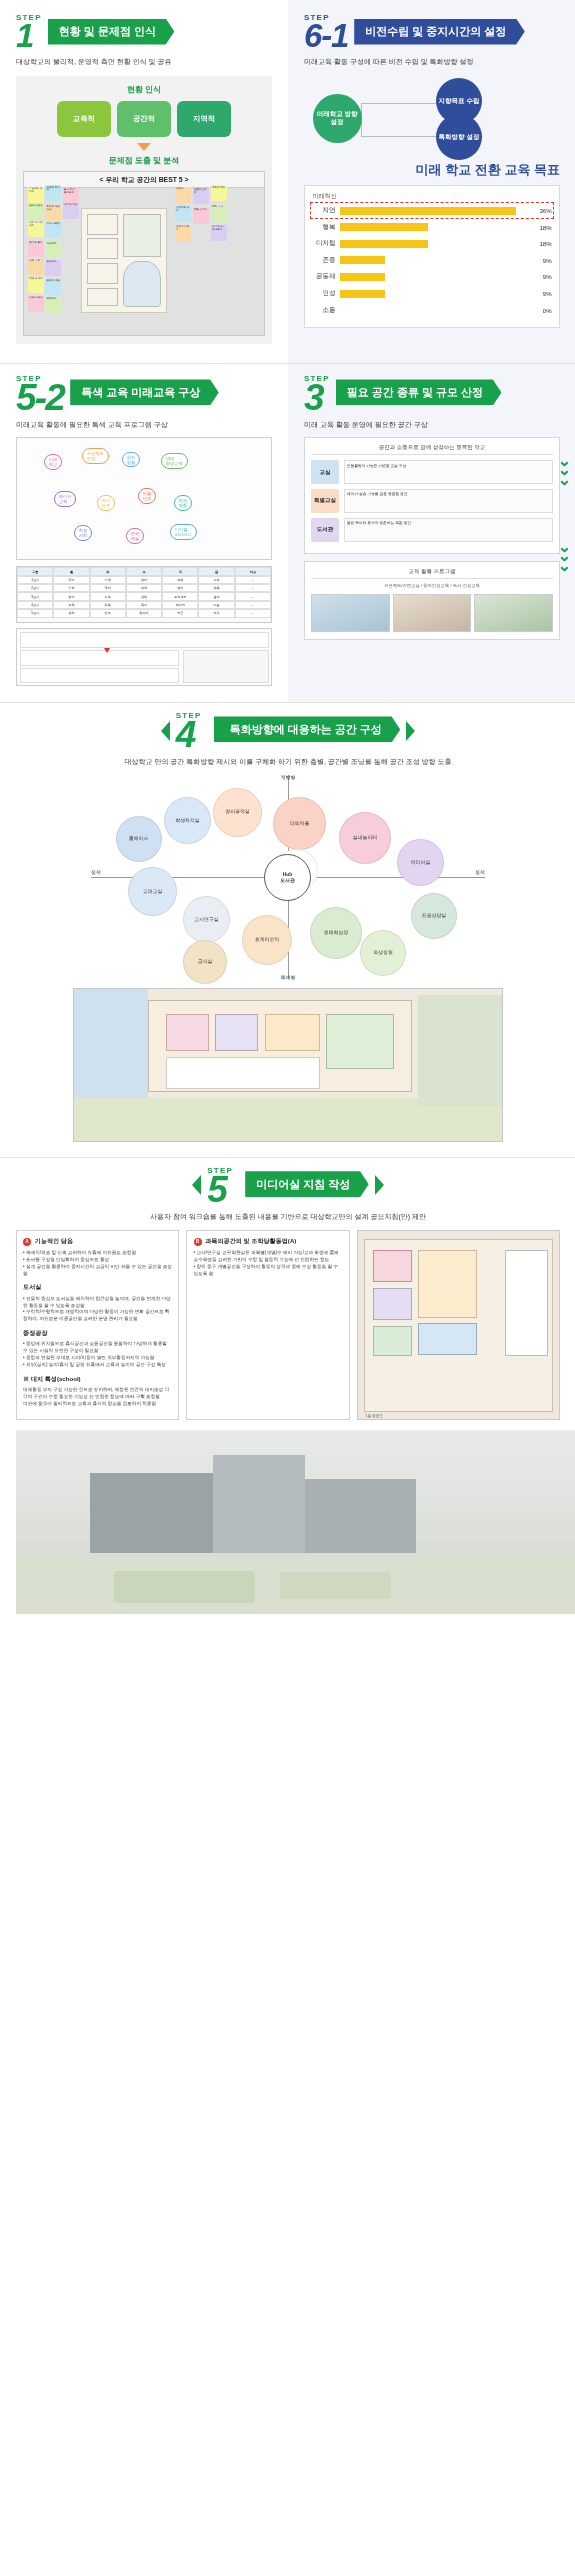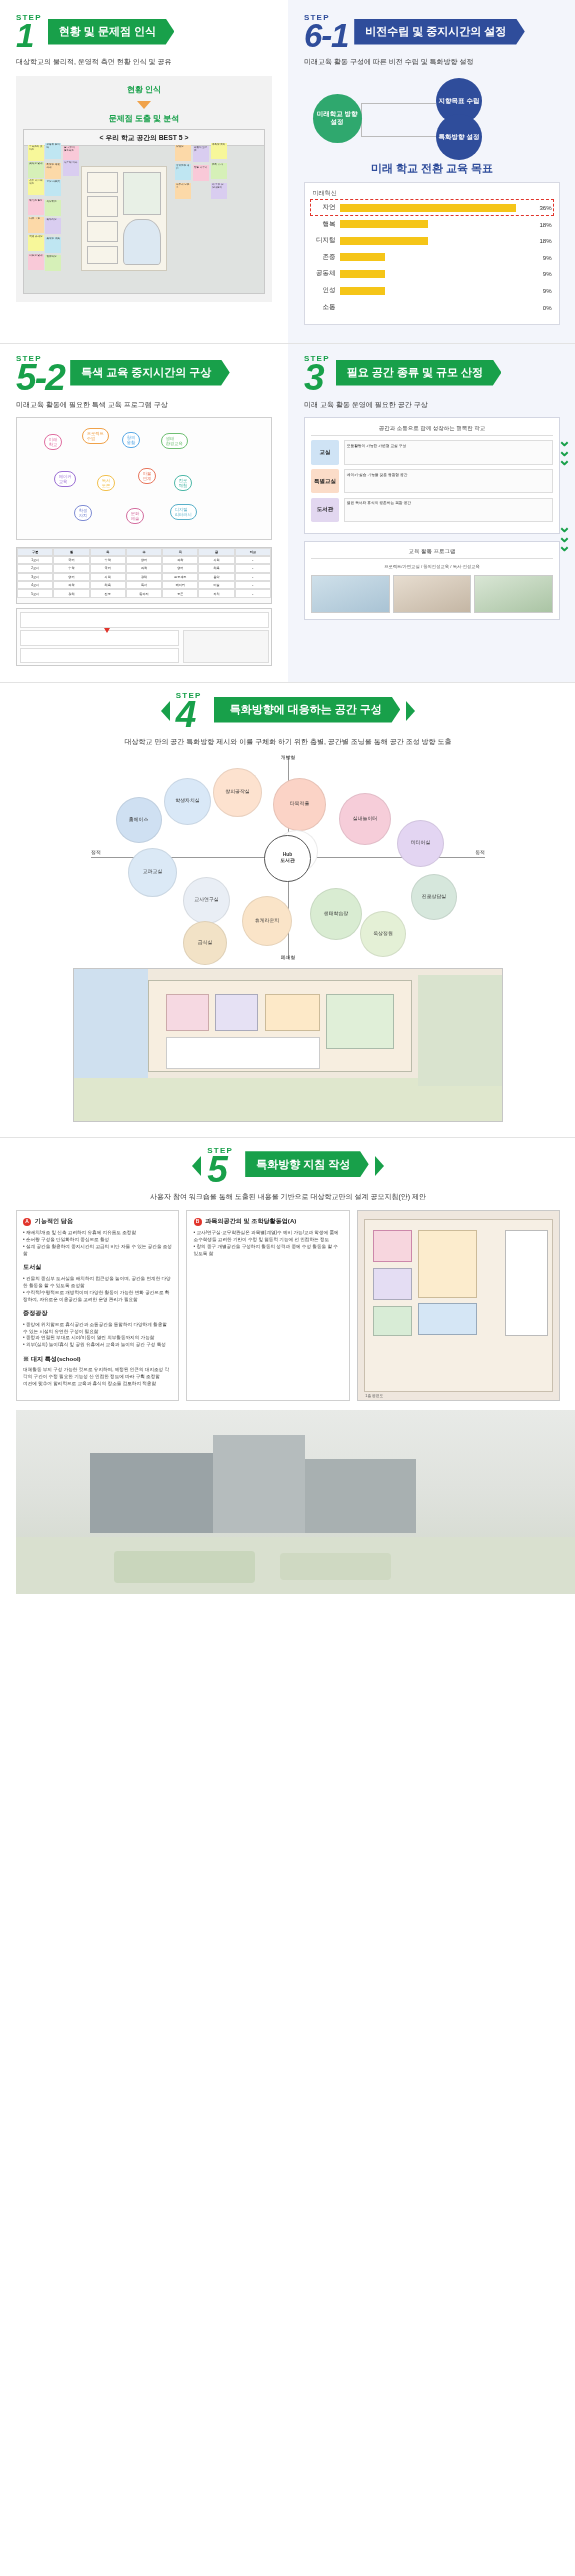--- a/index.html
+++ b/index.html
@@ -68,21 +68,21 @@
 
   
   .diagram-circles { position:relative; height:74px; margin-top:9.8px; }
   .circ {
     position:absolute; border-radius:50%; color:#fff; display:flex; align-items:center;
     justify-content:center; text-align:center; font-size:6.5px; font-weight:bold; line-height:1.25;
   }
   .line-h { position:absolute; background:#bbb; height:0.6px; }
 
   .goal-box { margin-top:9.8px; }
-  .goal-title { text-align:center; font-size:11px; font-weight:bold; color:#2f4d9b; margin-bottom:6.1px; }
+  .goal-title { text-align:right; font-size:13px; font-weight:bold; color:#2f4d9b; margin-bottom:6.1px; }
   .bars { border:0.6px solid #d7d9e3; background:#fff; padding:6.1px 7.4px; }
   .bar-row { display:flex; align-items:center; height:12.3px; margin-bottom:4.3px; }
   .bar-label { width:28px; font-size:6.5px; text-align:right; padding-right:4.9px; color:#333;}
   .bar-track { flex:1; position:relative; height:8px; }
   .bar-fill { height:8px; background:#f5c518; }
   .bar-val { font-size:6.1px; margin-left:3.7px; color:#333; }
   .bar-row.highlight { outline:0.6px dashed #e1342b; outline-offset:1.2px; }
   .bars-head { font-size:6.1px; color:#555; margin-bottom:3.7px;}
 
   
@@ -152,20 +152,25 @@
             <span class="step-word">STEP</span>
             <span class="step-num">1</span>
           </div>
         </div>
         <div class="chev-green">현황 및 문제점 인식</div>
       </div>
       <div class="sub-desc">대상학교의 물리적, 운영적 측면 현황 인식 및 공유</div>
 
       <div class="panel">
         <div class="panel-title">현황 인식</div>
+        <div class="pills">
+          <div class="pill" style="background:#8cc63f">교육적</div>
+          <div class="pill" style="background:#5fbf6a">공간적</div>
+          <div class="pill" style="background:#2fa86e">지역적</div>
+        </div>
         <div class="arrow-down"></div>
         <div class="panel-title2">문제점 도출 및 분석</div>
 
         <div class="photo-board">
           <div class="board-caption">&lt; 우리 학교 공간의 BEST 5 &gt;</div>
 
           <div id="sticky-host" style="position:absolute;inset:12.3px 2.5px 2.5px 2.5px;">
               <div class="sticky" style="left: 1.2px; top: 2.5px; width: 16px; height: 16px; background: rgb(247, 247, 154);">도서관이 좁아요</div>
               <div class="sticky" style="left: 18.4px; top: 1.2px; width: 16px; height: 16px; background: rgb(191, 230, 242);">운동장 놀이터</div>
               <div class="sticky" style="left: 36px; top: 3.7px; width: 16px; height: 16px; background: rgb(249, 201, 216);">쉴 공간이 필요해요</div>
@@ -311,21 +316,21 @@
   <div class="band2">
 
     <div class="b2-left">
       <div class="hdr1">
         <div class="stepblock" style="color:#18a04a">
           <div style="display:flex;flex-direction:column;align-items:flex-start;">
             <span class="step-word">STEP</span>
             <span class="big-num">5-2</span>
           </div>
         </div>
-        <div class="chev-green" style="margin-bottom:2.5px;">특색 교육 중지시간의 구상</div>
+        <div class="chev-green" style="margin-bottom:2.5px;">특색 교육 미래교육 구상</div>
       </div>
       <div class="sub-desc">미래교육 활동에 필요한 특색 교육 프로그램 구상</div>
 
       <div class="mindmap">
         <div id="mindmap-host" style="position:absolute;inset:0;">
             <div class="node" style="left: 27px; top: 16px; border-color: rgb(224, 110, 160); color: rgb(224, 110, 160); white-space: pre-line;">미래
 학교</div>
             <div class="node" style="left: 65px; top: 9.8px; border-color: rgb(240, 162, 74); color: rgb(240, 162, 74); white-space: pre-line;">프로젝트
 수업</div>
             <div class="node" style="left: 105px; top: 13.5px; border-color: rgb(90, 169, 230); color: rgb(90, 169, 230); white-space: pre-line;">창의
@@ -522,21 +527,21 @@
     </div>
   </div>
 
   <div class="band5">
     <div class="hdr4">
       <div class="chev-left-green"></div>
       <div class="stepblock" style="color:#18a04a;display:flex;flex-direction:column;align-items:flex-start;">
         <span class="step-word">STEP</span>
         <span class="big-num">5</span>
       </div>
-      <div class="chev-green" style="margin-bottom:2.5px;">특화방향 지침 작성</div>
+      <div class="chev-green" style="margin-bottom:2.5px;">미디어실 지침 작성</div>
       <div class="chev-right-green"></div>
     </div>
     <div class="center-desc">사용자 참여 워크숍을 통해 도출된 내용을 기반으로 대상학교만의 설계 공모지침(안) 제안</div>
 
     <div class="guide-wrap">
       <div class="guide-col">
         <div id="guide-left-host">
             <div class="gsec-title">
               <span class="gdot">A</span>
               <span>기능적인 담음</span>

